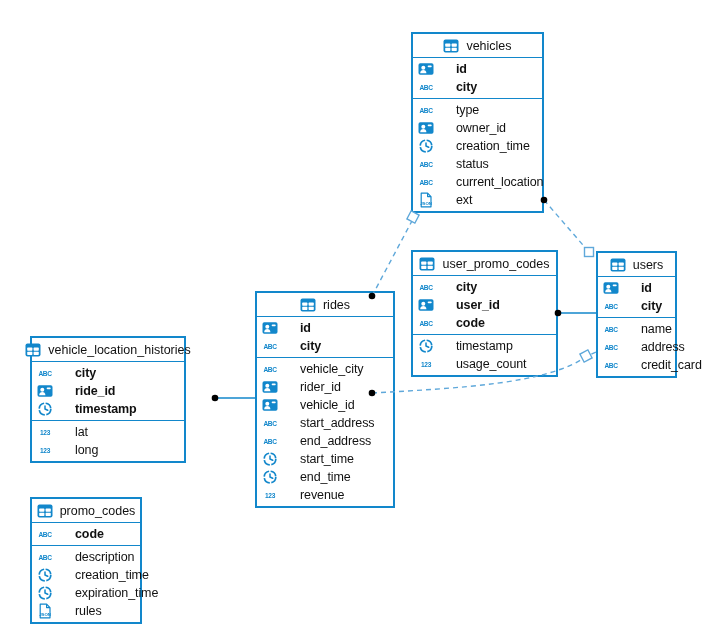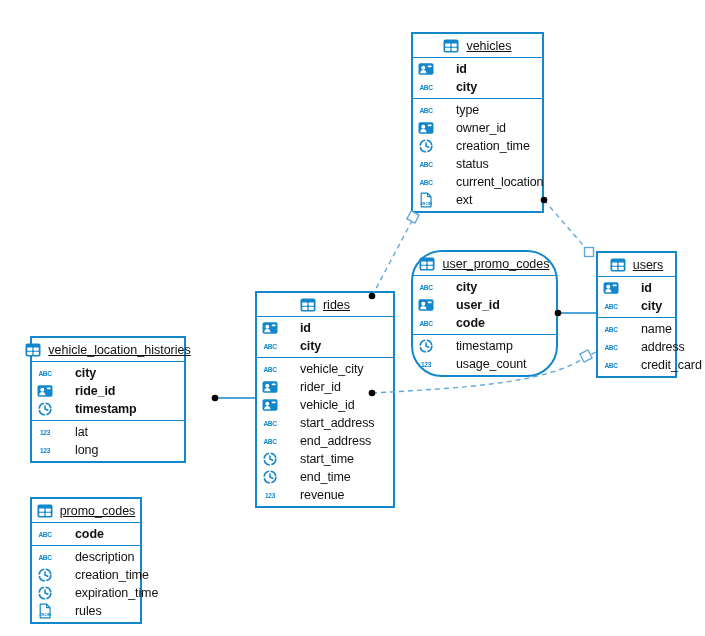--- a/index.html
+++ b/index.html
@@ -26,21 +26,20 @@
     height: 23px;
     display: flex;
     align-items: center;
     justify-content: center;
     gap: 5px;
     border-bottom: 1.5px solid #1287cb;
     font-size: 12.5px;
     font-weight: 400;
     color: #111111;
     white-space: nowrap;
-    text-decoration: underline;
   }
   .tbl-section {
     padding: 2px 0;
   }
   .tbl-section.pk {
     border-bottom: 1.5px solid #1287cb;
   }
   .col-row {
     height: 18px;
     display: flex;
@@ -161,21 +160,21 @@
             <svg width="16" height="16" viewBox="0 0 16 16">
               <path d="M3.2 1.2 h6.4 l3.4 3.4 v10.2 h-9.8 z" fill="#fff" stroke="#1287cb" stroke-width="1.2" stroke-linejoin="round"></path>
               <path d="M9.6 1.2 v3.4 h3.4" fill="none" stroke="#1287cb" stroke-width="1.2" stroke-linejoin="round"></path>
               <text x="8" y="13" font-size="4.4" font-weight="bold" fill="#1287cb" text-anchor="middle" font-family="Liberation Sans, sans-serif">JSON</text>
             </svg>
           </span>
           <span class="col-name">ext</span>
         </div>
       </div>
     </div>
-    <div class="table-box" style="left: 411px; top: 250px; width: 147px; border-radius: 31px;">
+    <div class="table-box" style="left: 411px; top: 250px; width: 147px;">
       <div class="tbl-header">
         <span class="icon-cell">
           <svg width="16" height="16" viewBox="0 0 16 16">
             <rect x="0.5" y="1.5" width="15" height="13" rx="2" fill="#1287cb"></rect>
             <rect x="2.2" y="5.6" width="5.2" height="3.1" rx="0.6" fill="#fff"></rect>
             <rect x="8.6" y="5.6" width="5.2" height="3.1" rx="0.6" fill="#fff"></rect>
             <rect x="2.2" y="9.8" width="5.2" height="3.1" rx="0.6" fill="#fff"></rect>
             <rect x="8.6" y="9.8" width="5.2" height="3.1" rx="0.6" fill="#fff"></rect>
           </svg>
         </span>

